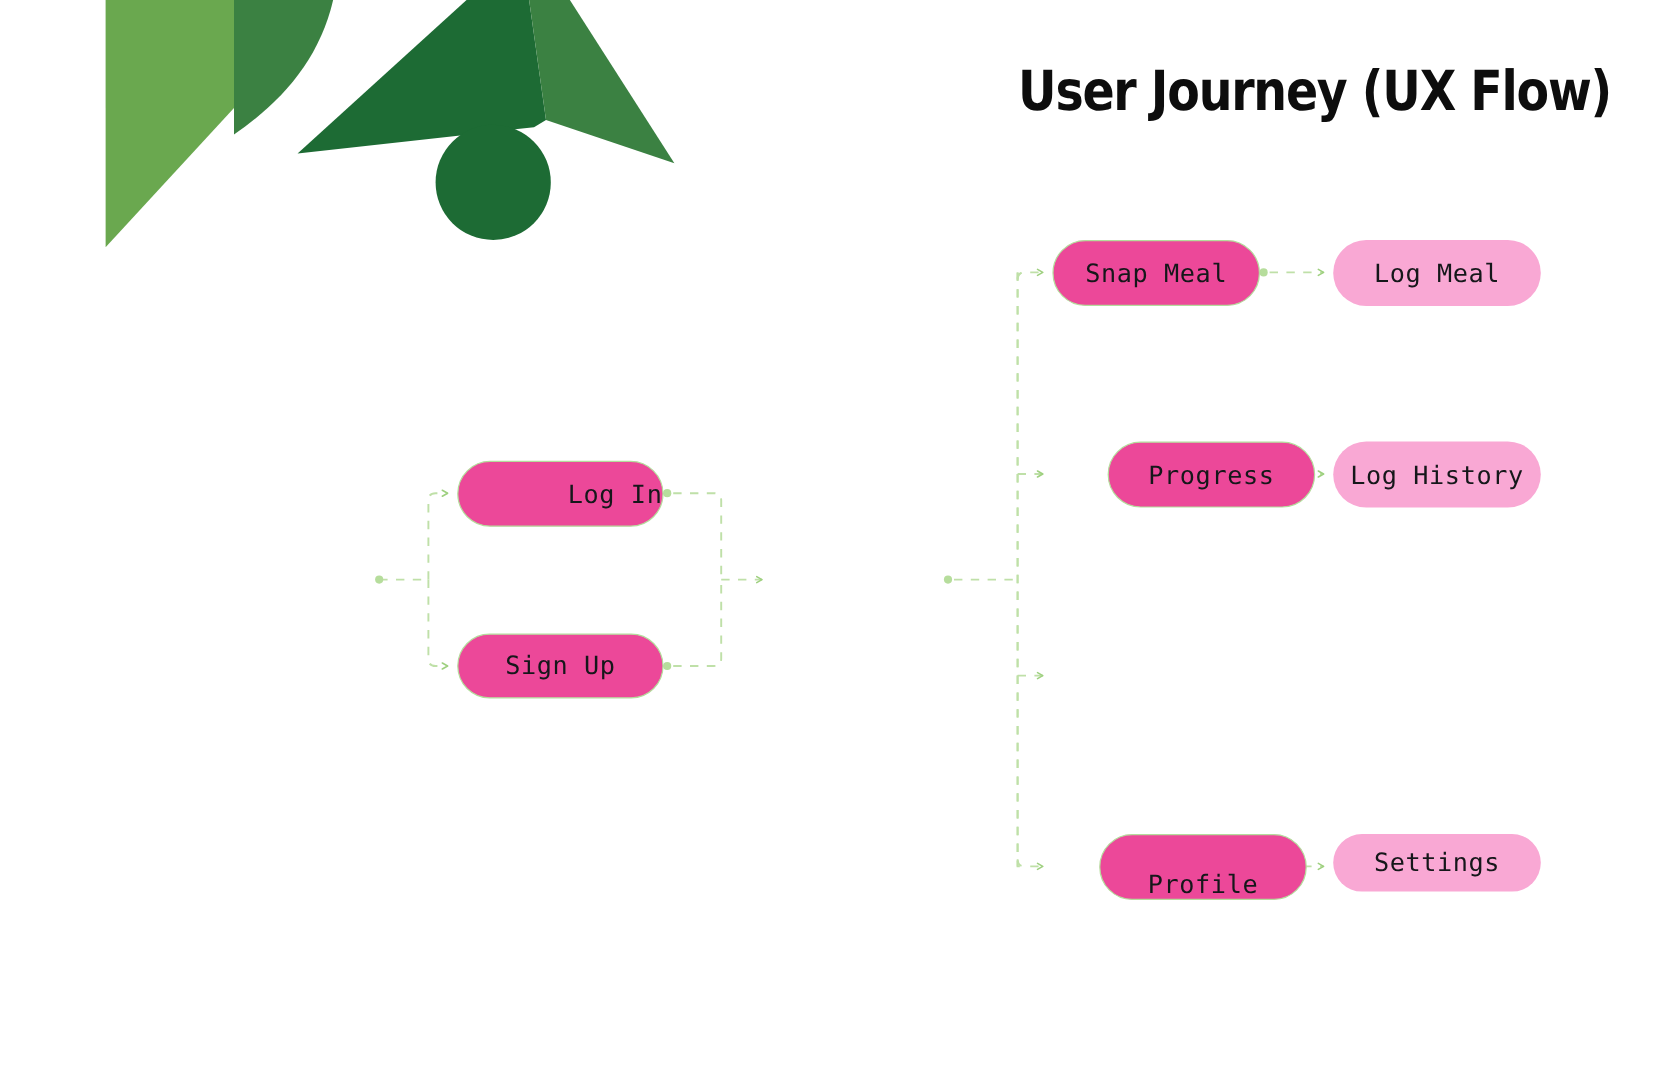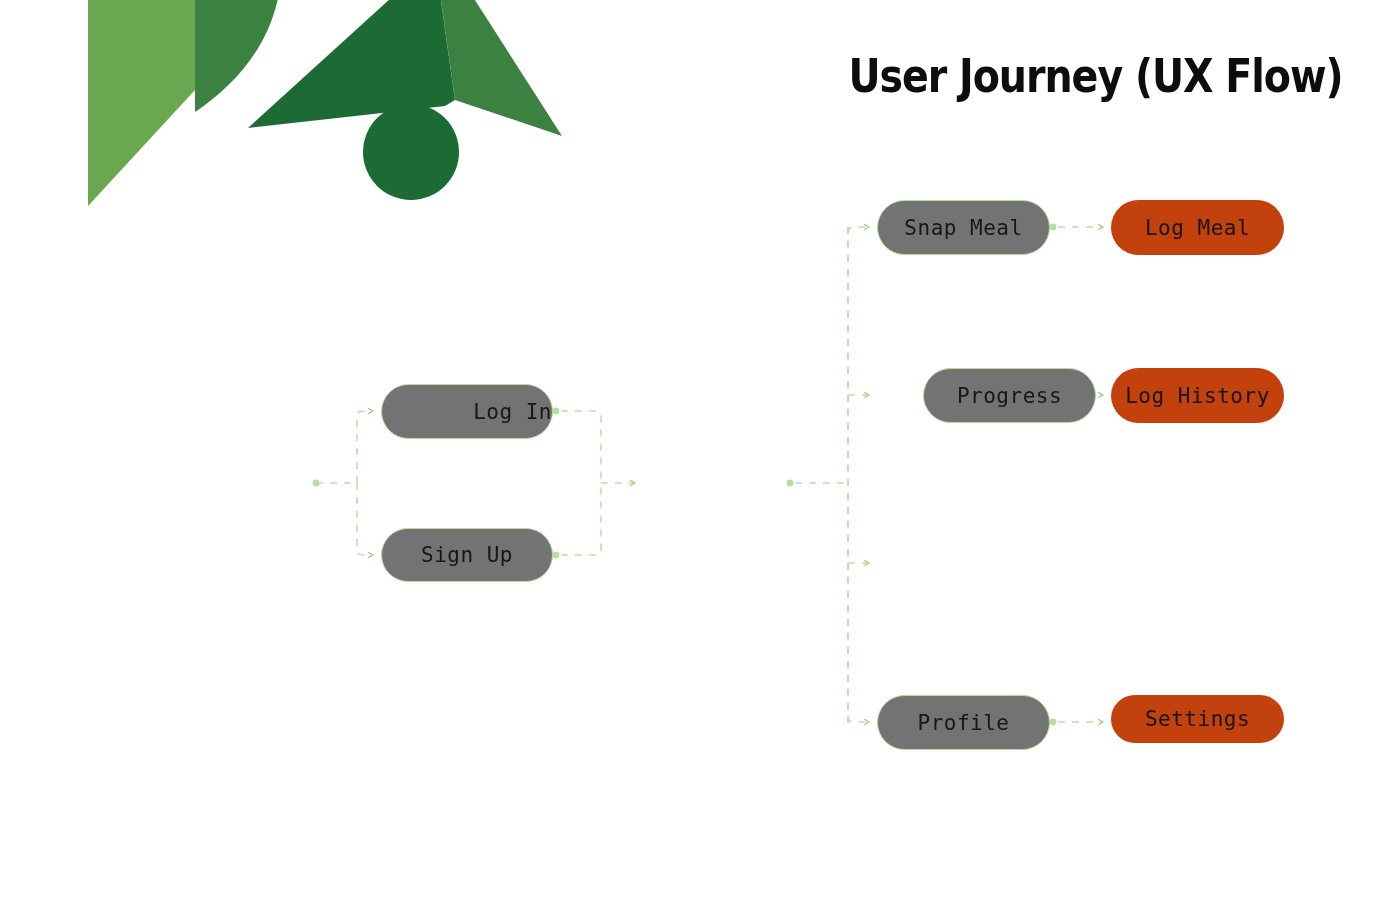--- a/index.html
+++ b/index.html
@@ -32,31 +32,31 @@
   }
 
   
   .edges{position:absolute;left:0;top:0;width:1400px;height:900px;pointer-events:none;}
 
   
   .node{
     position:absolute;
     box-sizing:border-box;
     display:flex;align-items:center;justify-content:center;
-    background:#737373;
+    background:#ec4899;
     border:1.4px solid #b4dc9c;
     border-radius:999px;
     font-family:"DejaVu Sans Mono","Liberation Mono",monospace;
     font-size:21px;
     letter-spacing:.5px;
     color:#15171a;
     white-space:nowrap;
     user-select:none;
   }
-  .node.plain{border:none;background:#c2410c;}
+  .node.plain{border:none;background:#f9a8d4;}
 </style>
 </head>
 <body>
 
 <div id="canvas">
 
   <div class="logo-layer">
     <svg width="620" height="230" viewBox="0 0 620 230">
       <polygon points="88,-40 195,-40 195,90 88,206" fill="#6aa84f"></polygon>
       <path d="M195,-40 L282,-40 C282,30 245,78 195,112 Z" fill="#3b8142"></path>
@@ -122,21 +122,21 @@
 
   <div class="node" style="left:877px;top:200px;width:173px;height:55px;">
     <span>Snap Meal</span>
   </div>
 
   <div class="node" style="left:923px;top:368px;width:173px;height:55px;">
     <span>Progress</span>
   </div>
 
 
-  <div class="node" style="left:877px;top:695px;width:173px;height:55px;">
+  <div class="node" style="left:916px;top:695px;width:173px;height:55px;align-items:flex-end;">
     <span>Profile</span>
   </div>
 
   <div class="node plain" style="left:1111px;top:200px;width:173px;height:55px;">
     <span>Log Meal</span>
   </div>
 
   <div class="node plain" style="left:1111px;top:368px;width:173px;height:55px;">
     <span>Log History</span>
   </div>

